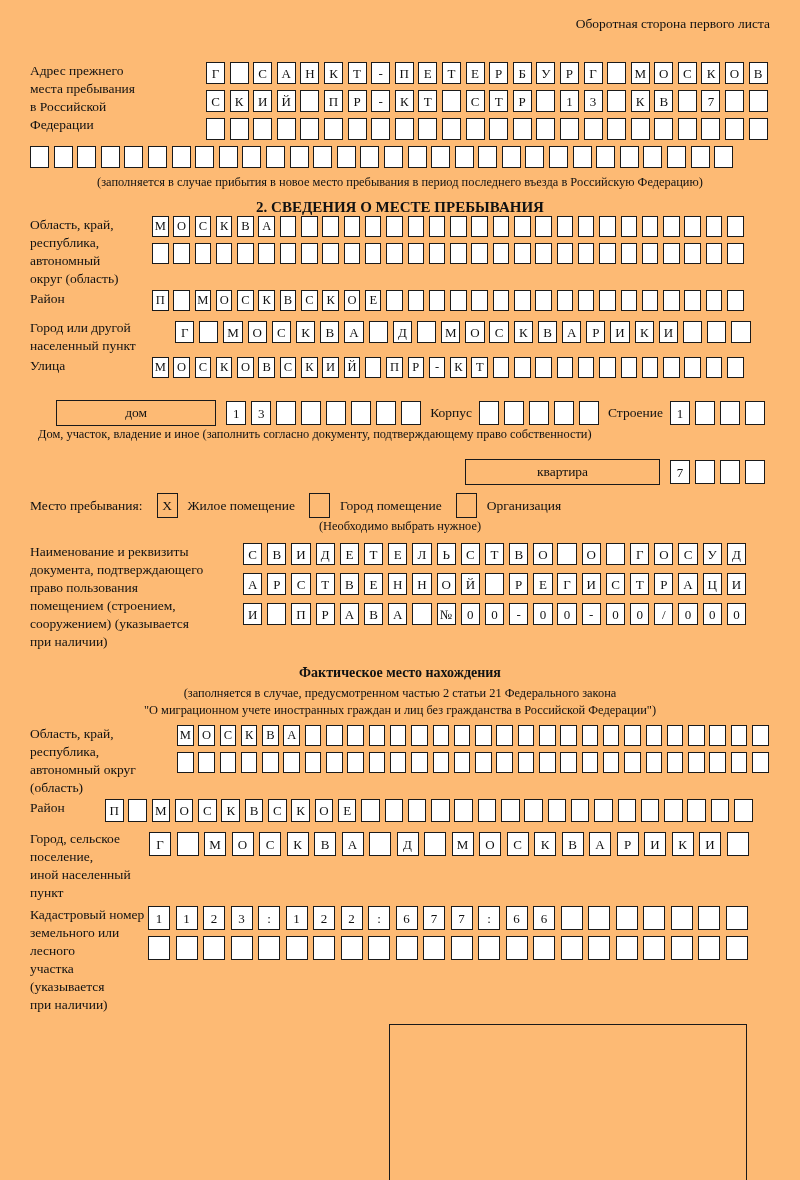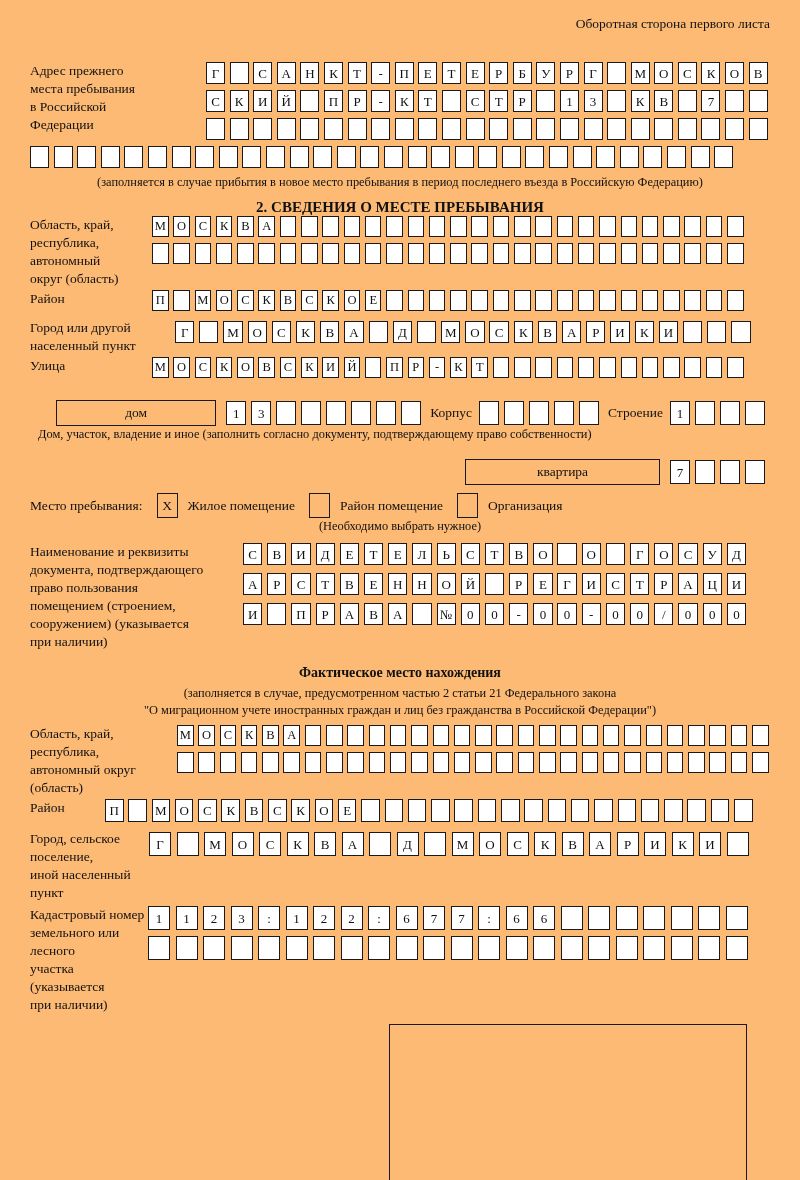--- a/index.html
+++ b/index.html
@@ -394,21 +394,21 @@
         <span class="box"></span>
         <span class="box"></span>
       </div>
   </div>
 
   <div class="mestorow">
     <span>Место пребывания:</span>
     <span class="chk">X</span>
     <span>Жилое помещение</span>
     <span class="chk"></span>
-    <span>Район помещение</span>
+    <span>Город помещение</span>
     <span class="chk"></span>
     <span>Организация</span>
   </div>
   <div class="caption center">(Необходимо выбрать нужное)</div>
 
   <div class="frow mt8">
     <div class="lbl w213">Наименование и реквизиты
 документа, подтверждающего
 право пользования
 помещением (строением,

